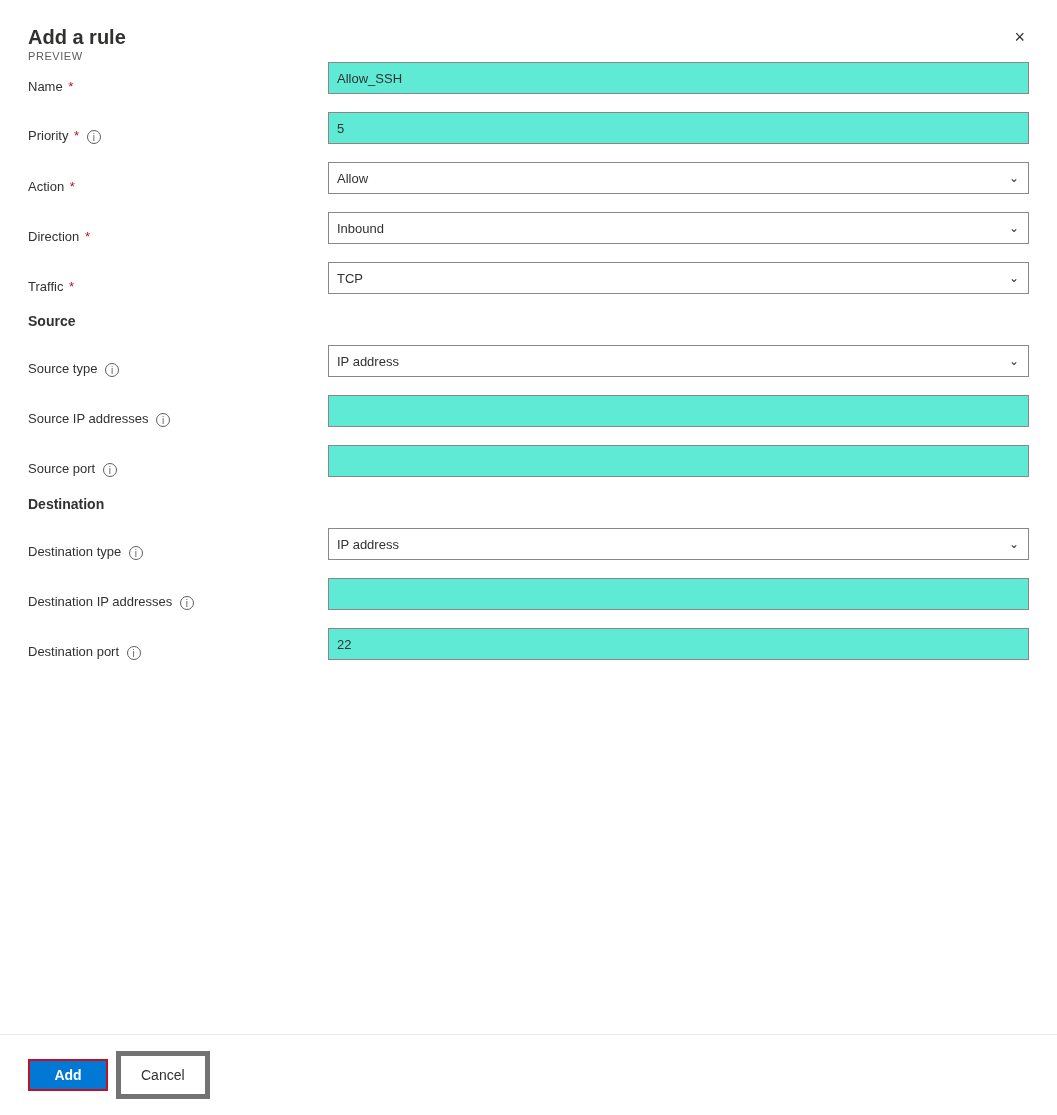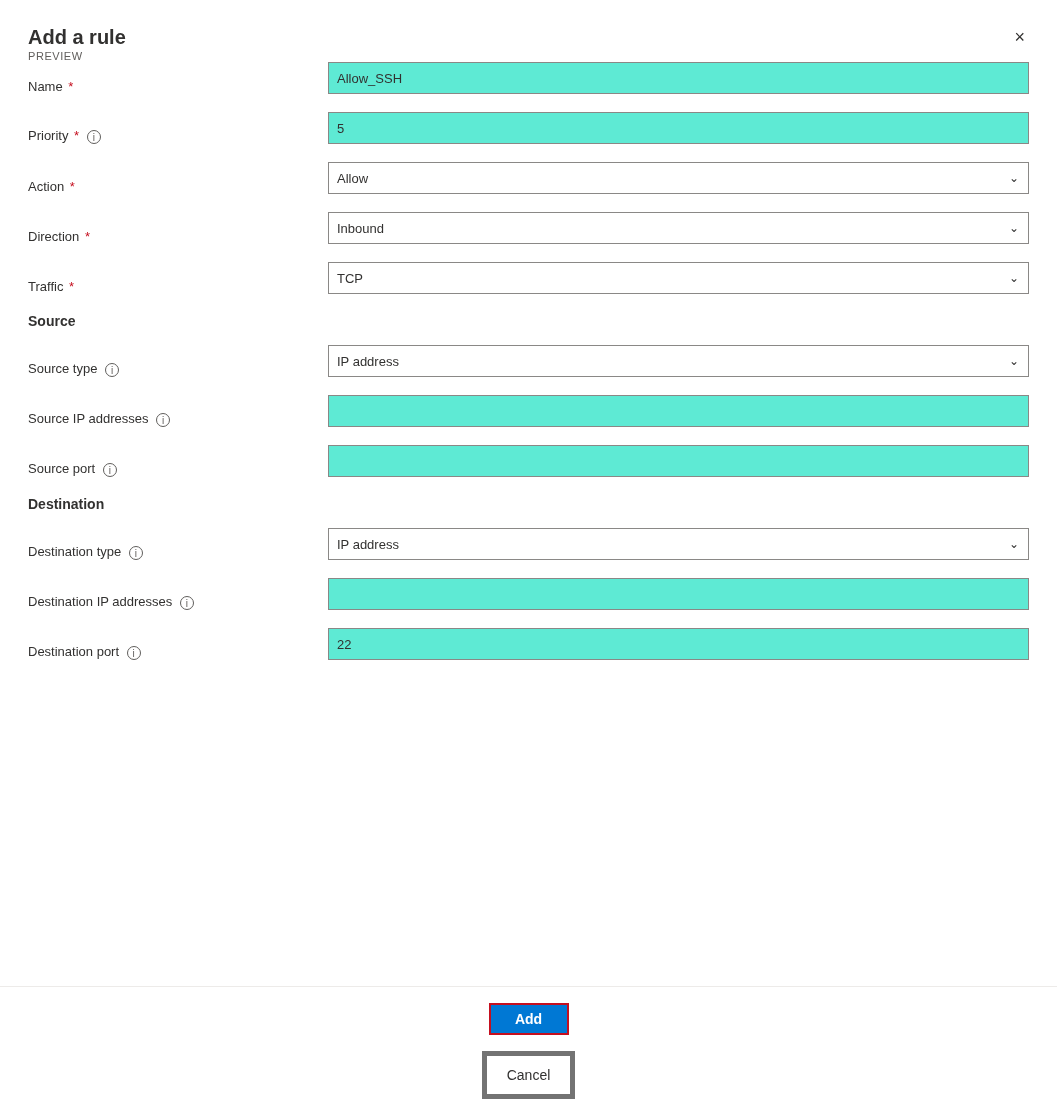--- a/index.html
+++ b/index.html
@@ -157,23 +157,22 @@
       font-size: 14px;
       font-weight: 700;
       color: #323130;
       margin: 19px 0 16px 0;
     }
     .panel-footer {
       border-top: 1px solid #edebe9;
       padding: 16px 28px;
       display: flex;
       align-items: center;
-      gap: 16px;
-      background: #fff;
-      flex-direction: column;
+      gap: 8px;
+      background: #fff;
     }
     .btn-primary {
       background: #0078d4;
       color: #fff;
       border: 2px solid #c50f1f;
       padding: 6px 20px;
       font-size: 14px;
       font-weight: 600;
       cursor: pointer;
       min-width: 80px;

